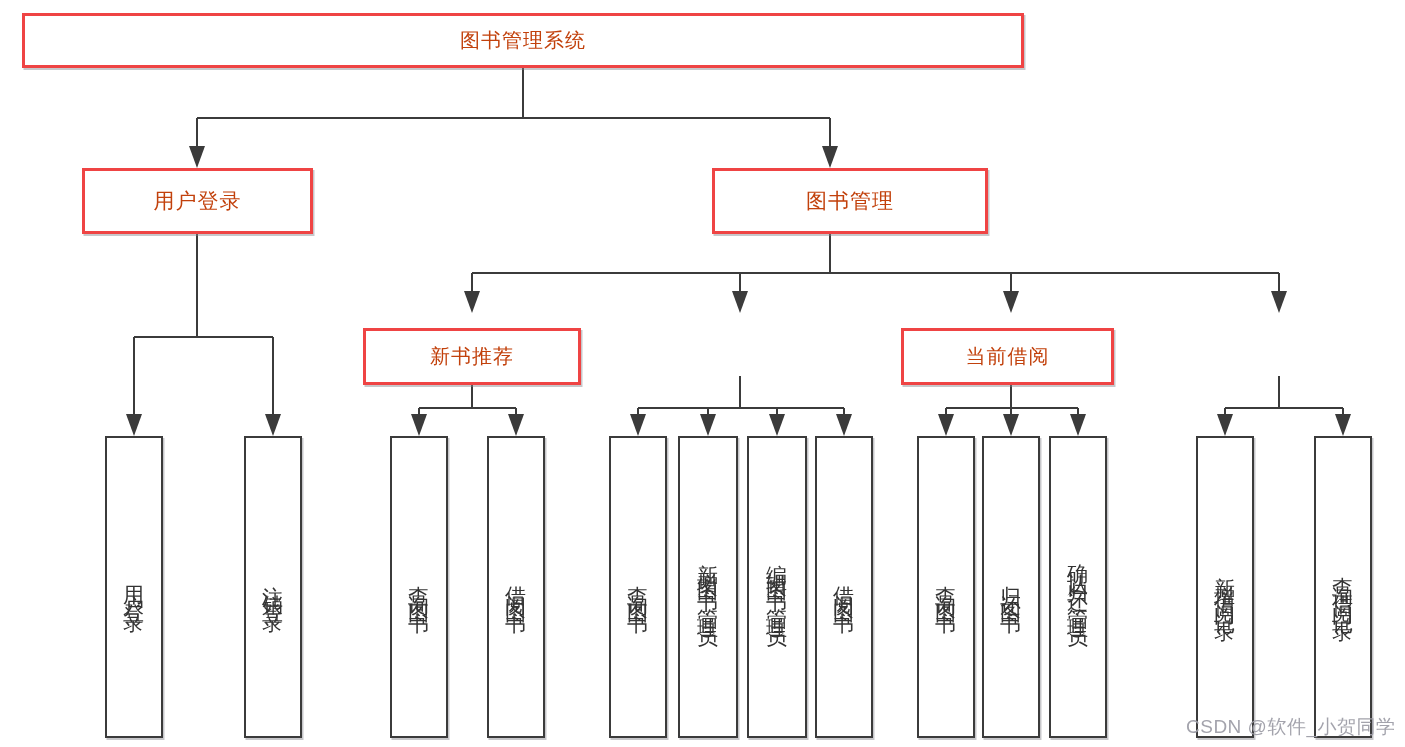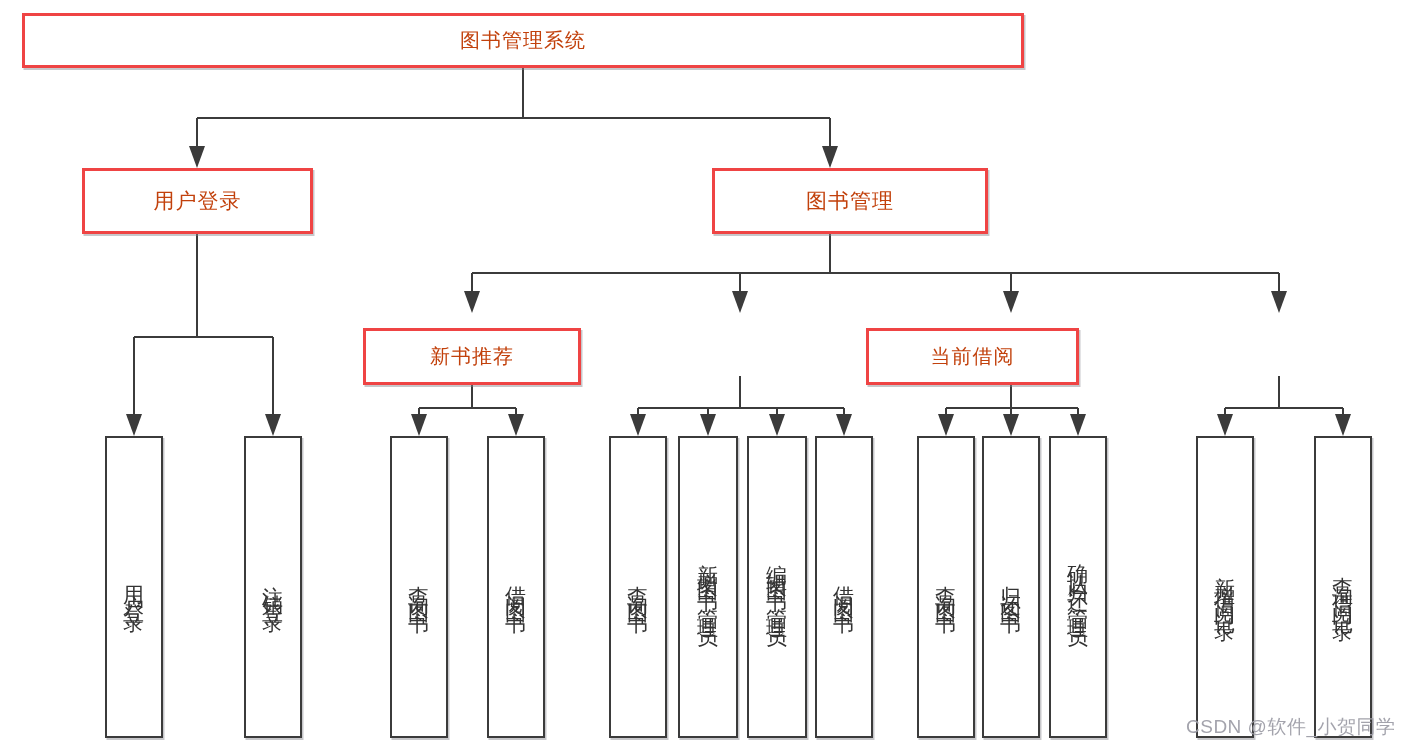--- a/index.html
+++ b/index.html
@@ -123,21 +123,21 @@
       <line x1="1343" y1="408" x2="1343" y2="420" stroke="#3b3b3b" stroke-width="2"></line>
       <polygon points="1335,414 1351,414 1343,436" fill="#3b3b3b"></polygon>
     </svg>
 
   <div class="node root">图书管理系统</div>
 
   <div class="node lv2" style="left:82px; width:231px">用户登录</div>
   <div class="node lv2" style="left:712px; width:276px">图书管理</div>
 
   <div class="node lv3" style="left:363px; width:218px">新书推荐</div>
-  <div class="node lv3" style="left:866px; width:213px">当前借阅</div>
+  <div class="node lv3" style="left:901px; width:213px">当前借阅</div>
 
   <div class="leaf" style="left:105px">用户登录</div>
   <div class="leaf" style="left:244px">注销登录</div>
 
   <div class="leaf" style="left:390px">查询图书</div>
   <div class="leaf" style="left:487px">借阅图书</div>
 
   <div class="leaf" style="left:609px">查询图书</div>
   <div class="leaf" style="left:678px; width:60px">新增图书（管理员）</div>
   <div class="leaf" style="left:747px; width:60px">编辑图书（管理员）</div>

